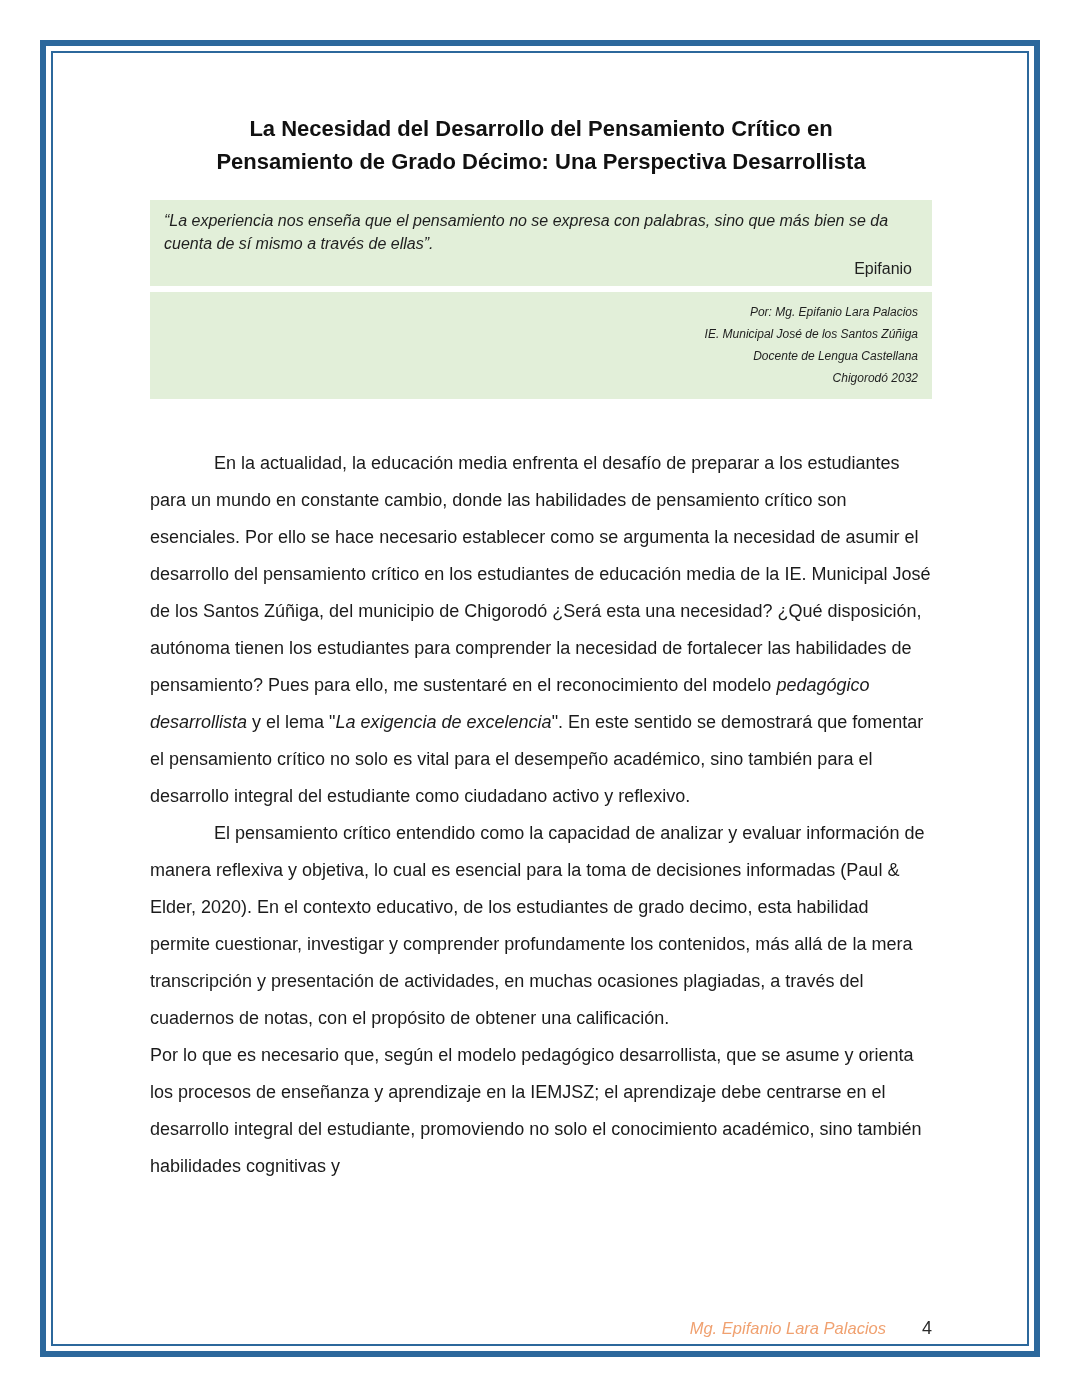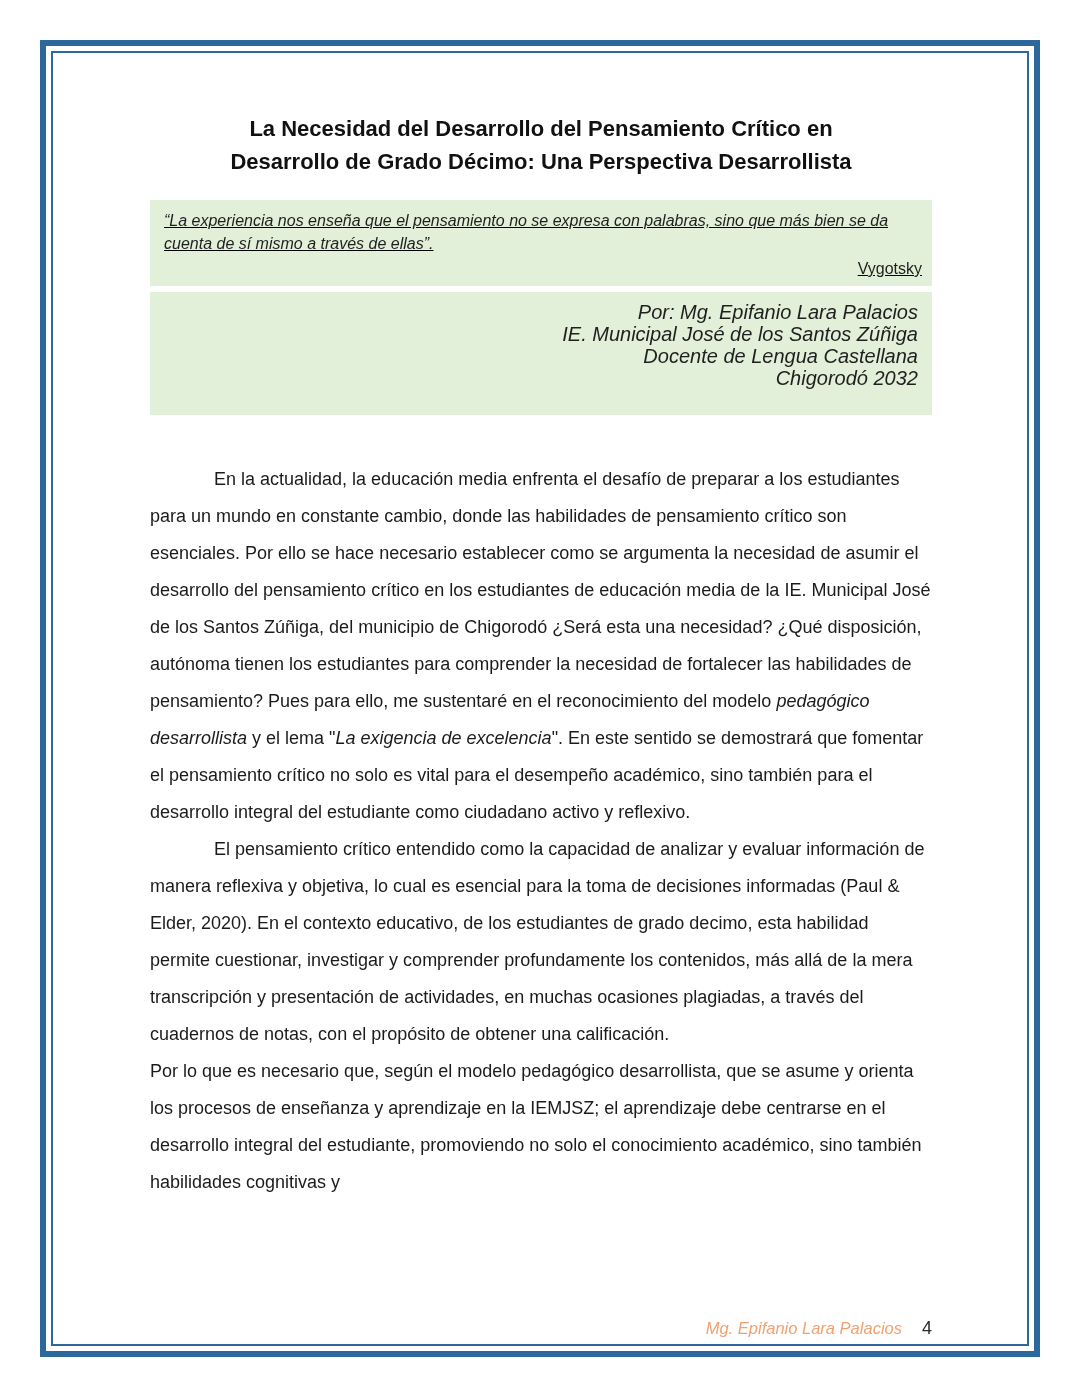--- a/index.html
+++ b/index.html
@@ -40,64 +40,63 @@
     margin: 0 0 22px 0;
     font-size: 22px;
     font-weight: bold;
     color: #111111;
     text-align: center;
     line-height: 33px;
   }
   .title-line { display: block; }
   .epigraph {
     background: var(--shading-green);
-    padding: 9px 10px 8px 14px;
+    padding: 9px 20px 8px 14px;
     margin: 0 0 6px 0;
-    text-decoration: underline;
   }
   .epigraph-text {
     margin: 0;
     font-style: italic;
     font-size: 16px;
     line-height: 23px;
     color: #1f1f1f;
   }
   .epigraph-attribution {
     margin: 5px 0 0 0;
     text-align: right;
     font-style: normal;
     font-size: 16px;
     color: #1f1f1f;
   }
   .byline {
     background: var(--shading-green);
-    padding: 9px 14px 26px 14px;
+    padding: 9px 14px 10px 14px;
     margin: 0 0 46px 0;
     text-align: right;
     font-style: italic;
-    font-size: 20px;
+    font-size: 12px;
     line-height: 22px;
     color: #1f1f1f;
   }
   .byline p { margin: 0; }
   .body-text {
     font-size: 18px;
     line-height: 37px;
     color: #1b1b1b;
     text-align: left;
   }
   .para { margin: 0; }
   .para.indent { text-indent: 64px; }
   .footer {
     position: absolute;
     right: 148px;
     bottom: 58px;
     display: flex;
     align-items: baseline;
-    gap: 20px;
+    gap: 36px;
   }
   .footer-author {
     color: var(--footer-orange);
     font-style: italic;
     font-size: 16.5px;
   }
   .footer-page-number {
     color: #2b2b2b;
     font-size: 18px;
   }
@@ -105,26 +104,26 @@
 </head>
 <body>
 
 <div class="page">
   <div class="frame-outer"></div>
   <div class="frame-inner"></div>
 
   <div class="content">
     <h1 class="title">
       <span class="title-line">La Necesidad del Desarrollo del Pensamiento Crítico en</span>
-      <span class="title-line">Desarrollo de Grado Décimo: Una Perspectiva Desarrollista</span>
+      <span class="title-line">Pensamiento de Grado Décimo: Una Perspectiva Desarrollista</span>
     </h1>
 
     <div class="epigraph">
       <p class="epigraph-text">“La experiencia nos enseña que el pensamiento no se expresa con palabras, sino que más bien se da cuenta de sí mismo a través de ellas”.</p>
-      <p class="epigraph-attribution">Vygotsky</p>
+      <p class="epigraph-attribution">Epifanio</p>
     </div>
 
     <div class="byline">
       <p>Por: Mg. Epifanio Lara Palacios</p>
       <p>IE. Municipal José de los Santos Zúñiga</p>
       <p>Docente de Lengua Castellana</p>
       <p>Chigorodó 2032</p>
     </div>
 
     <div class="body-text">

